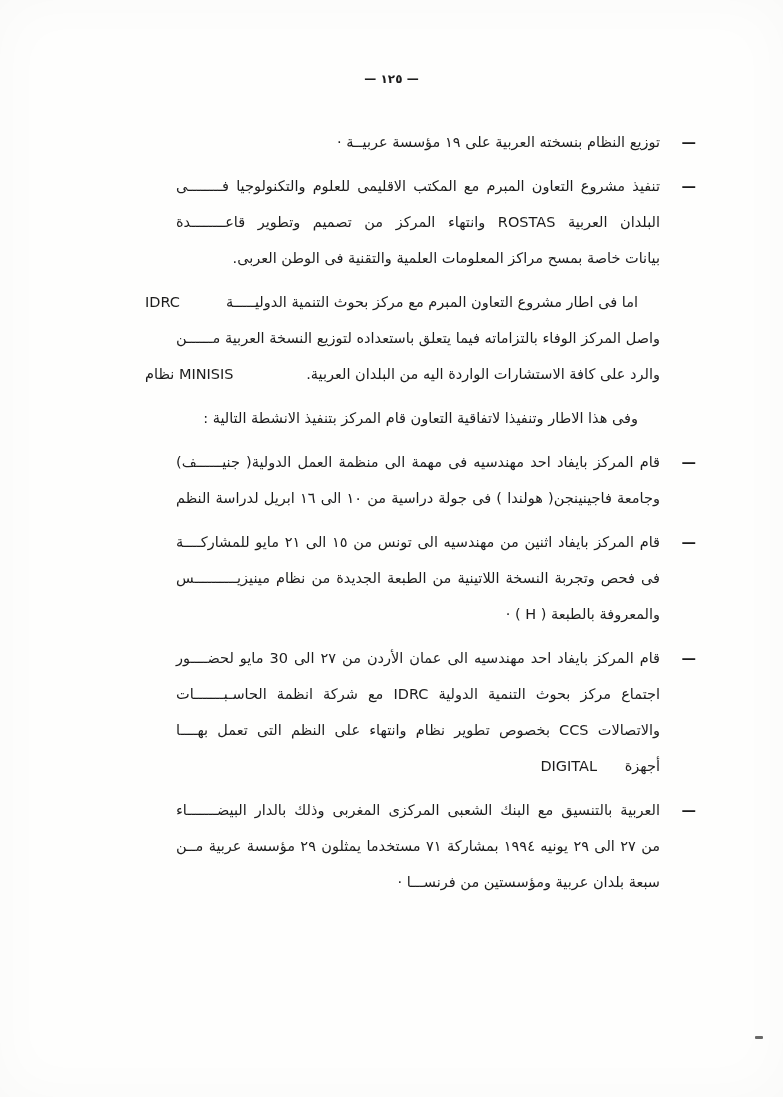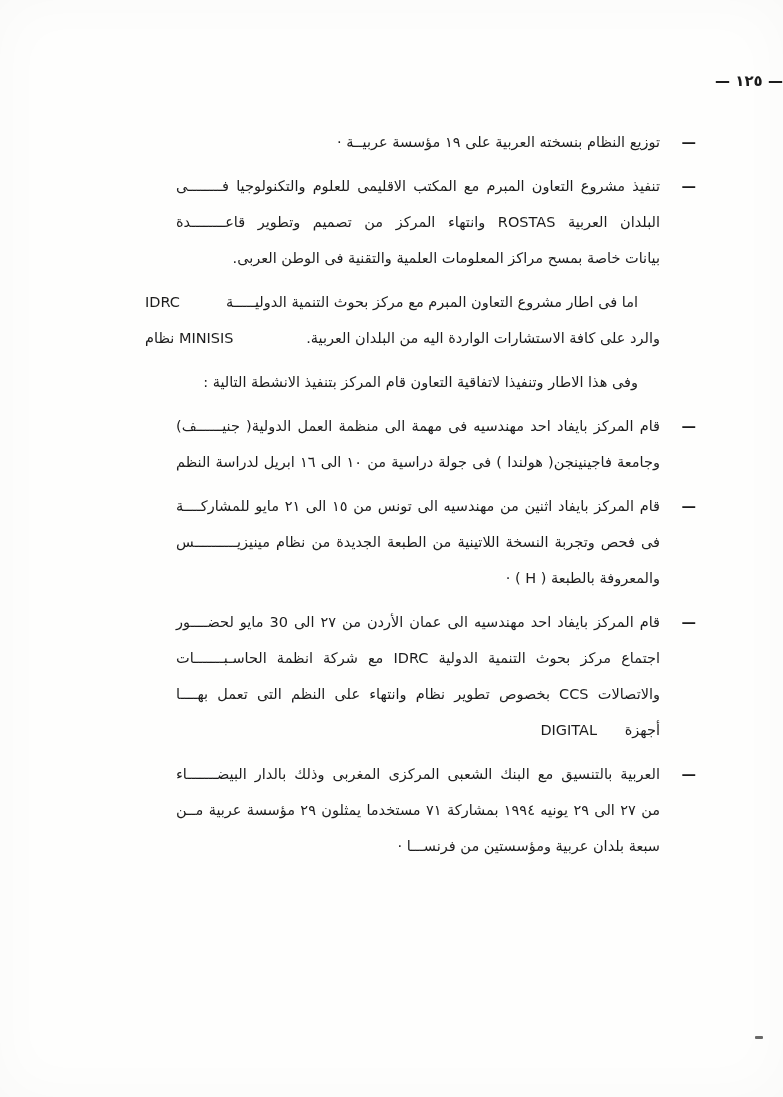--- a/index.html
+++ b/index.html
@@ -16,21 +16,22 @@
     font-family: "DejaVu Sans", sans-serif;
     direction: rtl;
     overflow: hidden;
     box-shadow: inset 0 0 60px rgba(0,0,0,0.025);
   }
   .page-number {
     position: absolute;
     top: 72px;
     left: 0;
     right: 0;
-    font-size: 15px;
+    text-align: center;
+    font-size: 12px;
     letter-spacing: 2px;
     font-weight: bold;
   }
   .content {
     position: absolute;
     top: 124px;
     left: 145px;
     width: 515px;
     font-size: 14.5px;
   }
@@ -98,20 +99,21 @@
           <div class="line fill">البلدان العربية ROSTAS وانتهاء المركز من تصميم وتطوير قاعــــــــدة</div>
           <div class="line">بيانات خاصة بمسح مراكز المعلومات العلمية والتقنية فى الوطن العربى.</div>
         </div>
       </div>
       <div class="block paragraph">
         <div class="lines">
           <div class="line indent split">
             <span class="seg-right">اما فى اطار مشروع التعاون المبرم مع مركز بحوث التنمية الدوليـــــة</span>
             <span class="seg-left">IDRC</span>
           </div>
+          <div class="line fill">واصل المركز الوفاء بالتزاماته فيما يتعلق باستعداده لتوزيع النسخة العربية مــــــن</div>
           <div class="line split">
             <span class="seg-right">والرد على كافة الاستشارات الواردة اليه من البلدان العربية.</span>
             <span class="seg-left">نظام MINISIS</span>
           </div>
         </div>
       </div>
       <div class="block paragraph">
         <div class="lines">
           <div class="line indent">وفى هذا الاطار وتنفيذا لاتفاقية التعاون قام المركز بتنفيذ الانشطة التالية :</div>
         </div>

